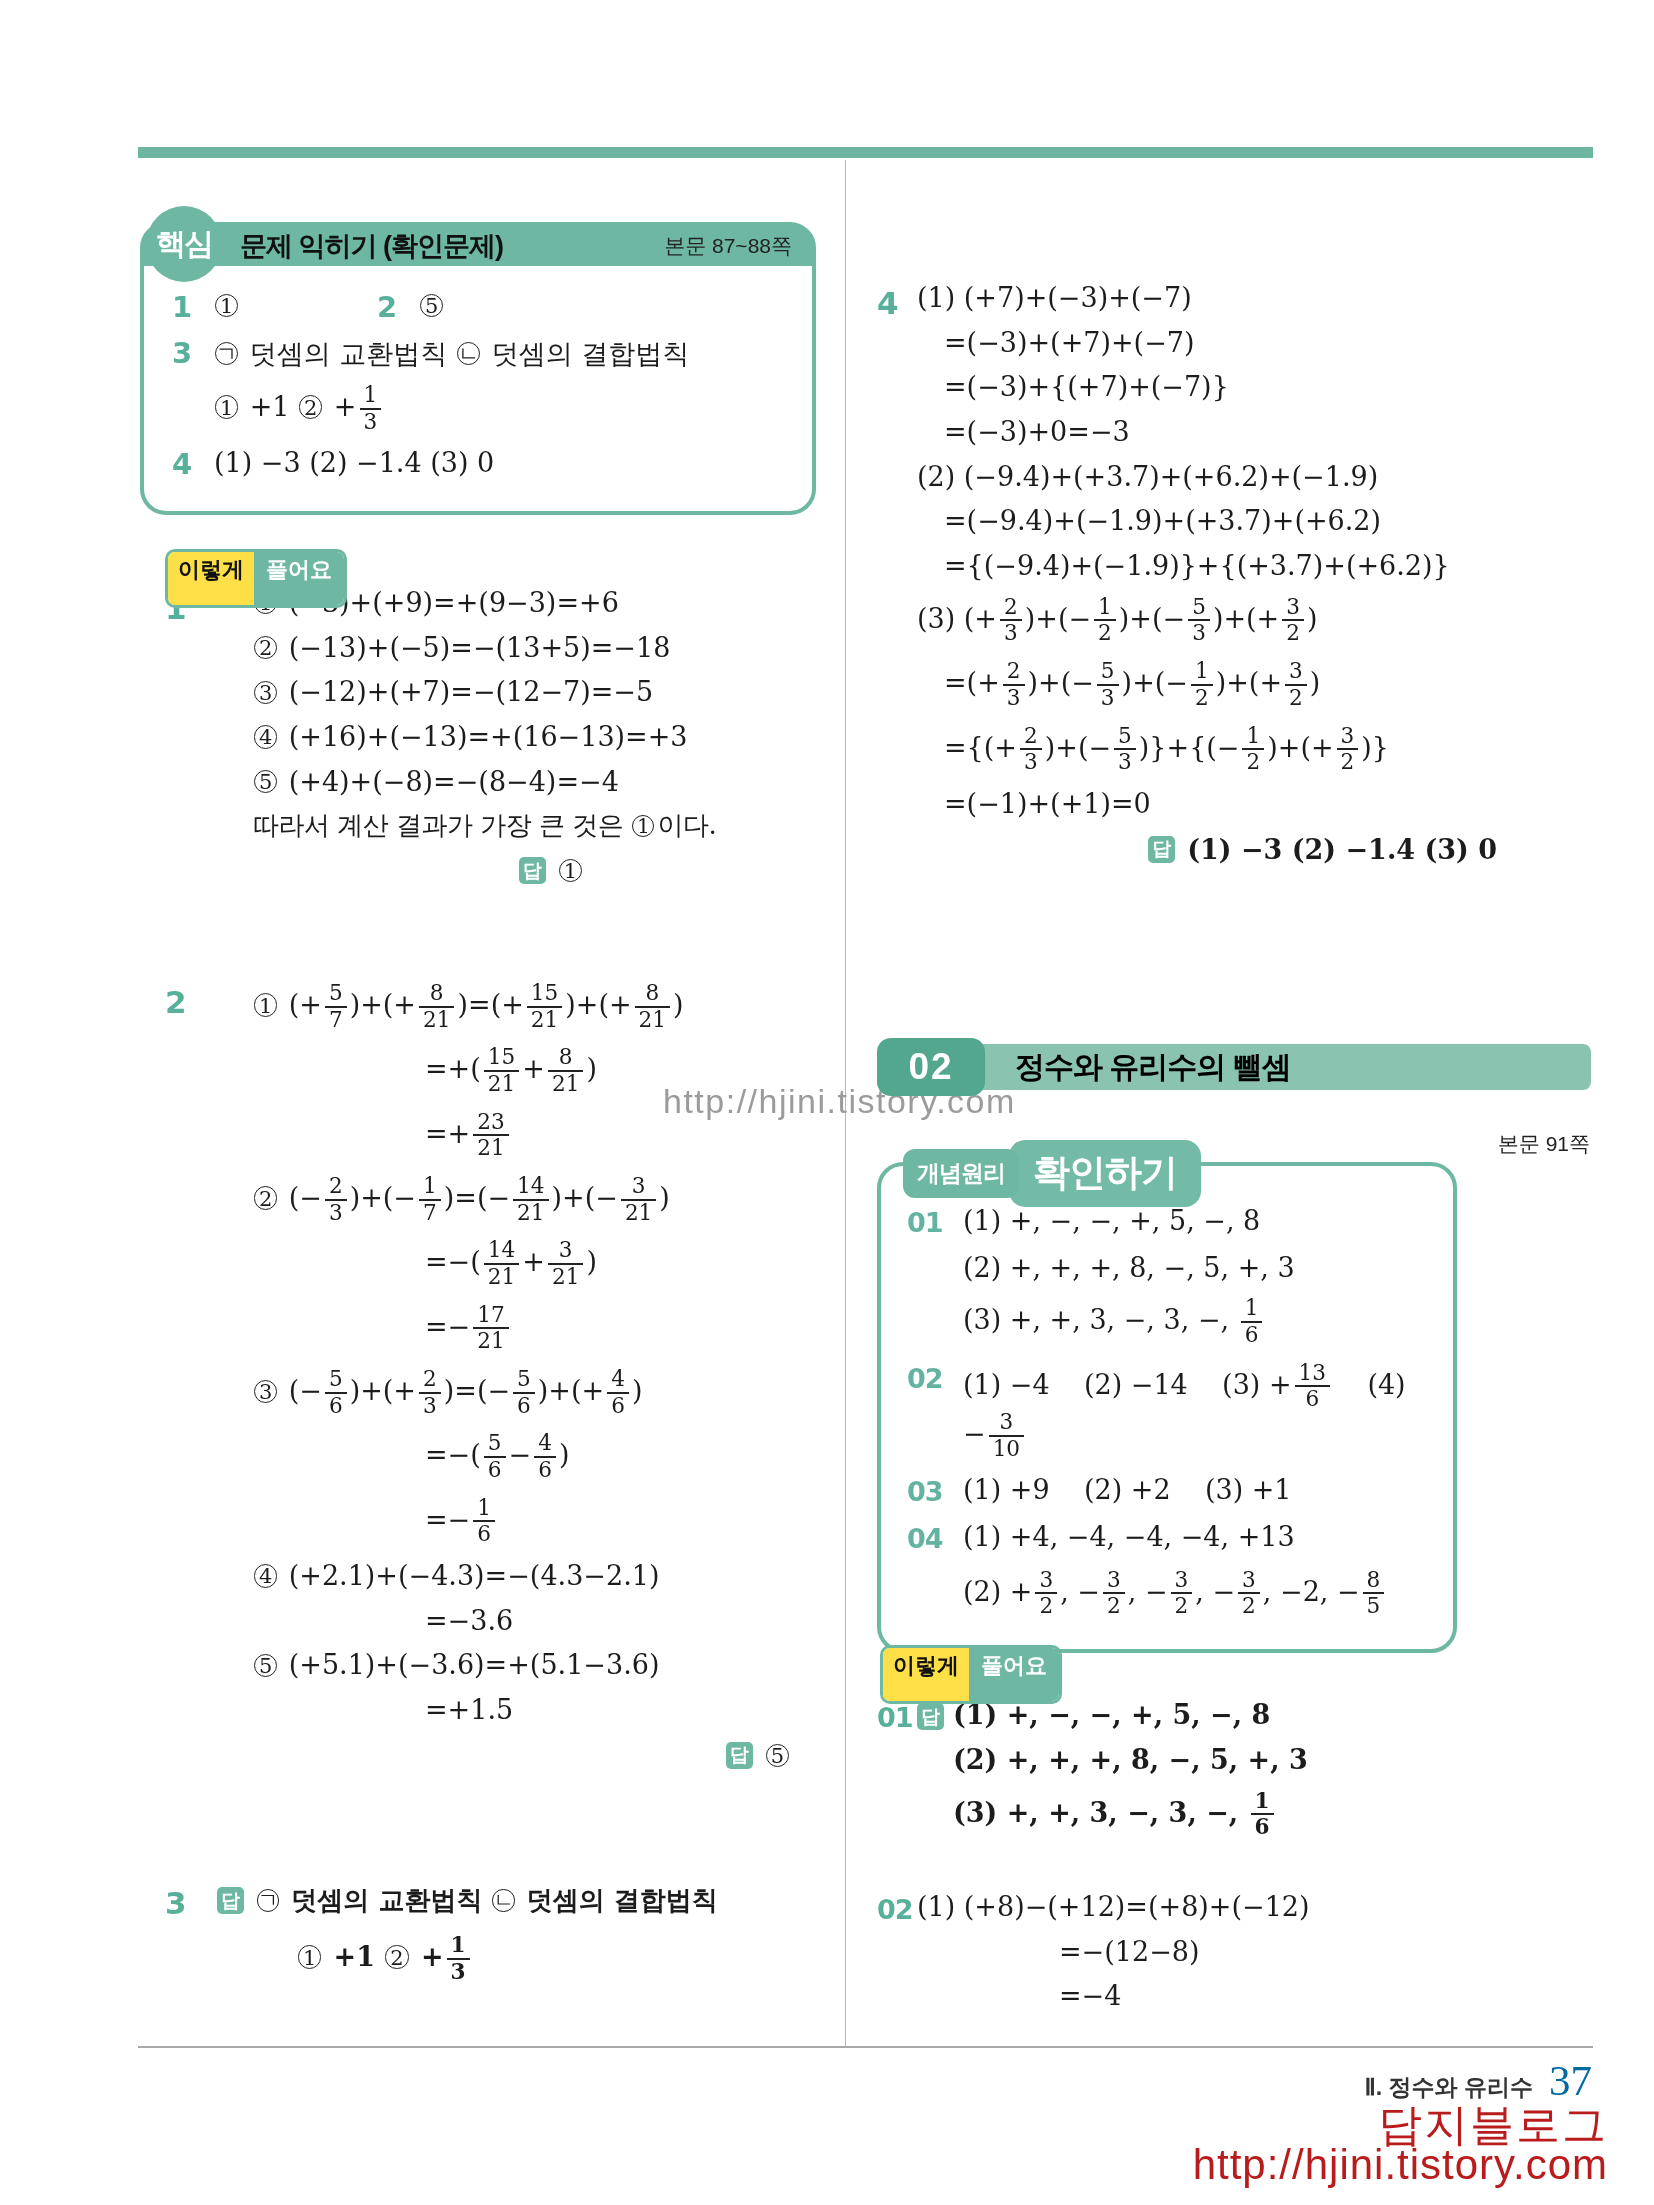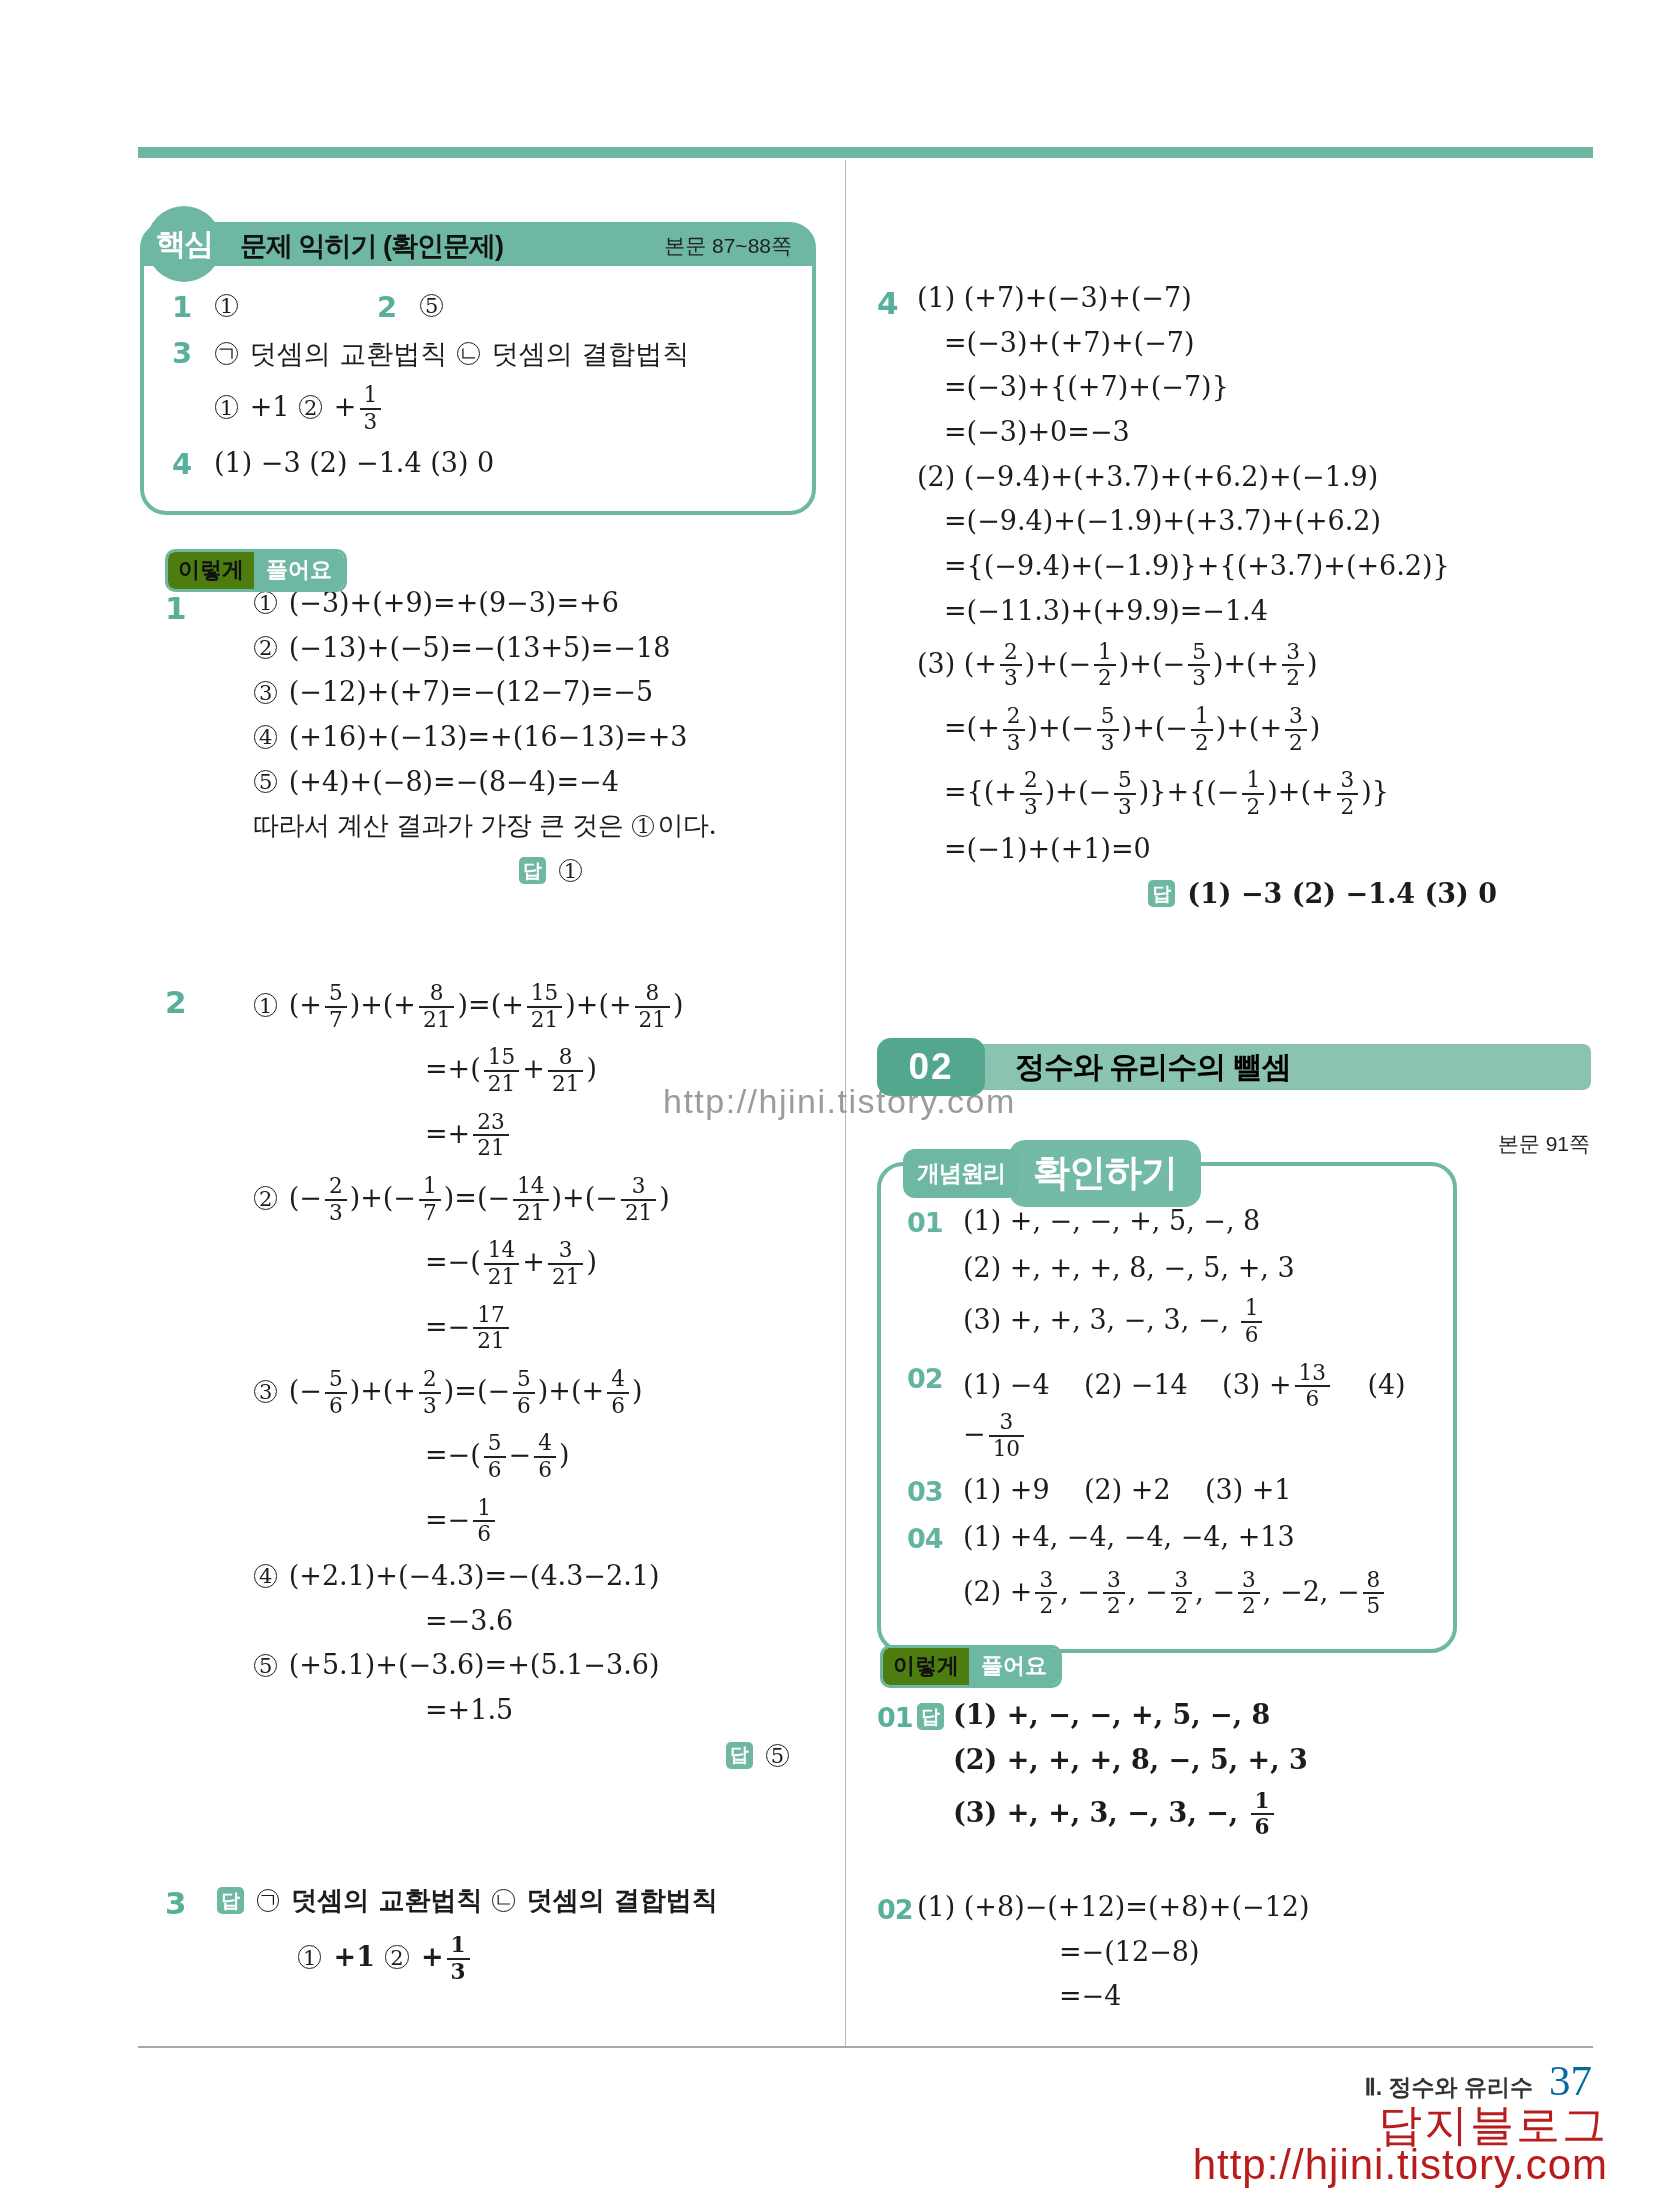--- a/index.html
+++ b/index.html
@@ -68,21 +68,21 @@
   .kb-row { display:flex; margin-bottom:12px; }
   .kb-num { font-family:"DejaVu Sans","Liberation Sans",sans-serif; font-weight:bold;
             color:#58b09b; font-size:29px; flex:0 0 42px; }
   .kb-cells { display:flex; }
   .kb-cell { display:flex; width:205px; }
   .kb-ind { margin-left:42px; margin-bottom:14px; }
 
   
   .solve-badge { position:absolute; display:inline-flex; border:3px solid #6db7a3; border-radius:10px;
                  overflow:hidden; font-weight:bold; font-size:22px; line-height:1; z-index:2; }
-  .sb-l { background:#4d7c0f; color:#111; padding:7px 10px 8px; }
+  .sb-l { background:#fde047; color:#111; padding:7px 10px 24px; }
   .sb-r { background:#6db7a3; color:#fff; padding:7px 12px 8px; }
 
   
   .sec-head { position:absolute; left:877px; top:1038px; width:714px; height:58px;
               display:flex; align-items:center; z-index:2; }
   .sec-num { background:#53a78e; color:#fff; font-size:37px; font-weight:bold; letter-spacing:2px;
              width:108px; height:58px; border-radius:14px; display:flex; align-items:center;
              justify-content:center; z-index:2; }
   .sec-bar { background:#8ac4b0; flex:1; height:46px; margin-left:-12px; border-radius:0 8px 8px 0;
              display:flex; align-items:center; padding-left:42px; }
@@ -252,21 +252,20 @@
           <div class="ln math ind4">=(−3)+{(+7)+(−7)}</div>
 
           <div class="ln math ind4">=(−3)+0=−3</div>
 
           <div class="ln math mt">(2) (−9.4)+(+3.7)+(+6.2)+(−1.9)</div>
 
           <div class="ln math ind4">=(−9.4)+(−1.9)+(+3.7)+(+6.2)</div>
 
           <div class="ln math ind4">={(−9.4)+(−1.9)}+{(+3.7)+(+6.2)}</div>
 
-          <div class="ln math ind4">=(−11.3)+(+9.9)=−1.4</div>
 
           <div class="ln math mt">(3) (+<span class="fr"><span class="fn">2</span><span class="fd">3</span></span>)+(−<span class="fr"><span class="fn">1</span><span class="fd">2</span></span>)+(−<span class="fr"><span class="fn">5</span><span class="fd">3</span></span>)+(+<span class="fr"><span class="fn">3</span><span class="fd">2</span></span>)</div>
 
           <div class="ln math ind4">=(+<span class="fr"><span class="fn">2</span><span class="fd">3</span></span>)+(−<span class="fr"><span class="fn">5</span><span class="fd">3</span></span>)+(−<span class="fr"><span class="fn">1</span><span class="fd">2</span></span>)+(+<span class="fr"><span class="fn">3</span><span class="fd">2</span></span>)</div>
 
           <div class="ln math ind4">={(+<span class="fr"><span class="fn">2</span><span class="fd">3</span></span>)+(−<span class="fr"><span class="fn">5</span><span class="fd">3</span></span>)}+{(−<span class="fr"><span class="fn">1</span><span class="fd">2</span></span>)+(+<span class="fr"><span class="fn">3</span><span class="fd">2</span></span>)}</div>
 
           <div class="ln math ind4">=(−1)+(+1)=0</div>
         </div>
       <div class="ans-line">

